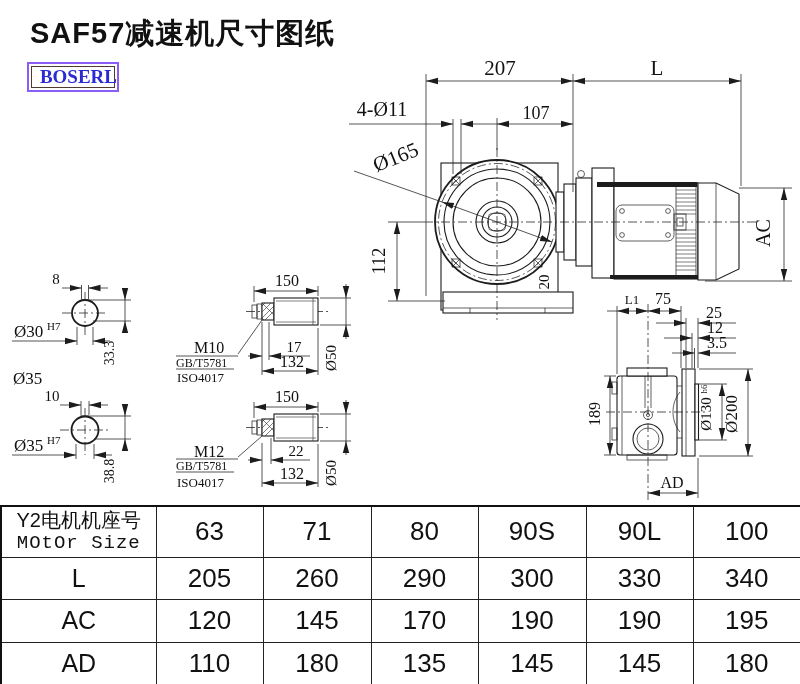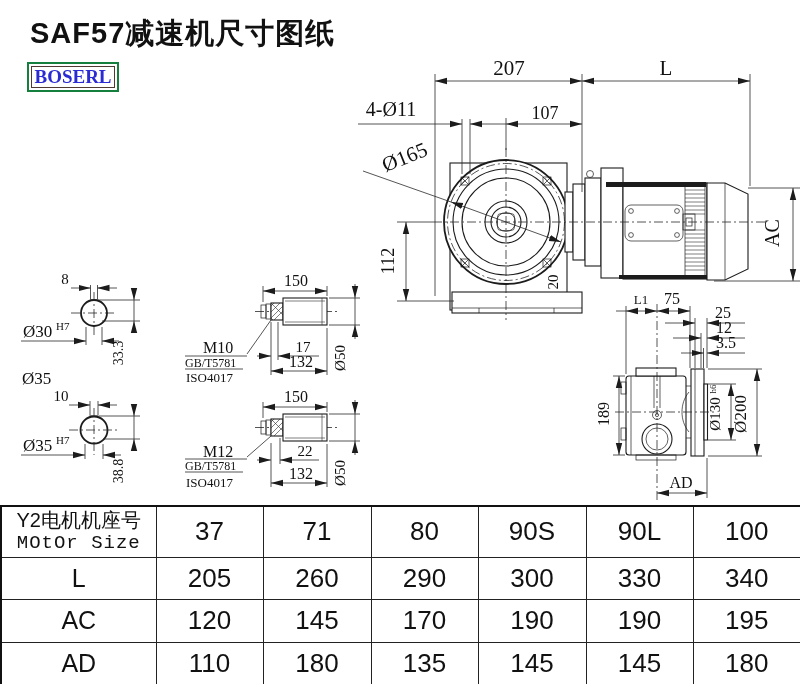--- a/index.html
+++ b/index.html
@@ -1,24 +1,24 @@
 <!DOCTYPE html>
 <html><head>
 <meta charset="utf-8">
 <style>
   html,body{margin:0;padding:0;background:#ffffff;}
   #stage{position:relative;width:800px;height:684px;background:#fff;overflow:hidden;
          font-family:"Liberation Sans",sans-serif;color:#111;padding-left:8px;}
   #title{position:absolute;left:30px;top:14px;font-size:29px;font-weight:bold;
          letter-spacing:1px;color:#111;font-family:"Liberation Sans",sans-serif;}
   #logo{position:absolute;left:27px;top:62px;width:88px;height:26px;
-        border:2px solid #15803d;box-shadow:inset 0 0 0 2px #fff, inset 0 0 0 3px #4f3b32;
-        display:flex;align-items:center;justify-content:center;}
+        border:2px solid #8b5cf6;box-shadow:inset 0 0 0 2px #fff, inset 0 0 0 3px #4f3b32;
+        display:flex;align-items:center;justify-content:flex-end;}
   #logo span{font-family:"Liberation Serif",serif;font-weight:bold;font-size:19px;color:#2b2bd4;}
-  #drawing{position:absolute;left:0;top:0;width:720px;height:505px;margin-left:9px;}
+  #drawing{position:absolute;left:0;top:0;width:720px;height:505px;}
   svg text{fill:#111;font-family:"Liberation Serif",serif;}
   .s-heavy{stroke:#1c1c1c;stroke-width:1.8;fill:#fff;}
   .s-med{stroke:#1c1c1c;stroke-width:1.1;fill:#fff;}
   .s-thin{stroke:#1c1c1c;stroke-width:0.7;fill:none;}
   .s-dim{stroke:#2a2a2a;stroke-width:0.8;fill:none;}
   .cl{stroke:#2a2a2a;stroke-width:0.8;fill:none;stroke-dasharray:9 3 2 3;}
   .hl{stroke:#2a2a2a;stroke-width:0.6;}
   .blk{fill:#1c1c1c;stroke:none;}
   
   #spec{position:absolute;left:0;top:505px;width:800px;height:179px;
@@ -431,21 +431,21 @@
         <col style="width:108px">
         <col style="width:107px">
         <col style="width:108px">
     </colgroup>
     <tbody>
         <tr style="height:51px">
       <td class="hcell">
         <div class="cn">Y2电机机座号</div>
         <div class="en">MOtOr Size</div>
       </td>
-      <td class="num">37</td>
+      <td class="num">63</td>
       <td class="num">71</td>
       <td class="num">80</td>
       <td class="num">90S</td>
       <td class="num">90L</td>
       <td class="num">100</td>
     </tr>
     <tr style="height:42px">
       <td class="rowlab">L</td>
       <td class="num">205</td>
       <td class="num">260</td>

